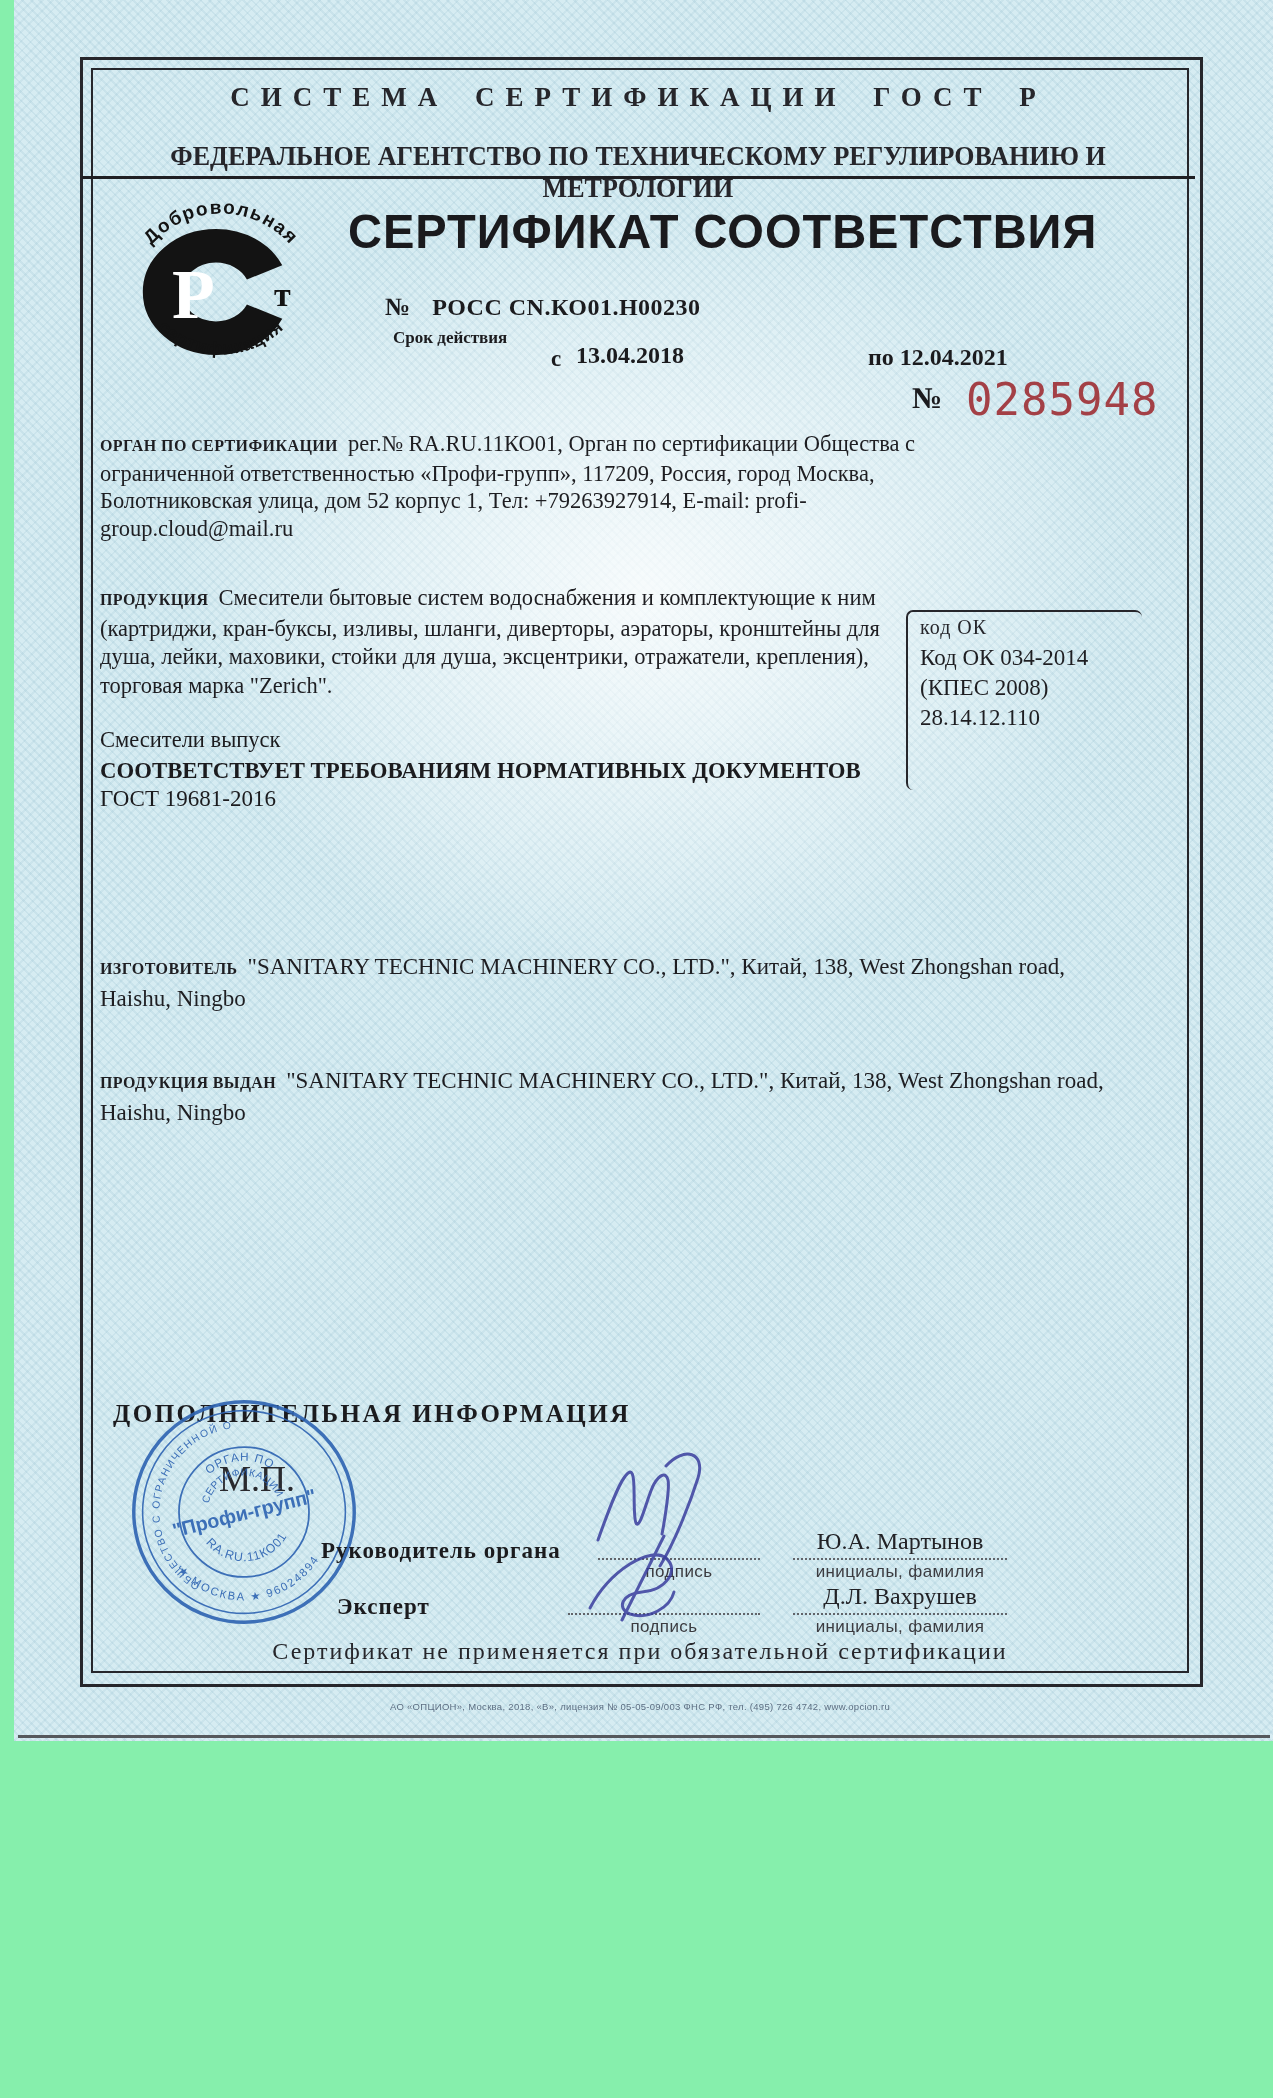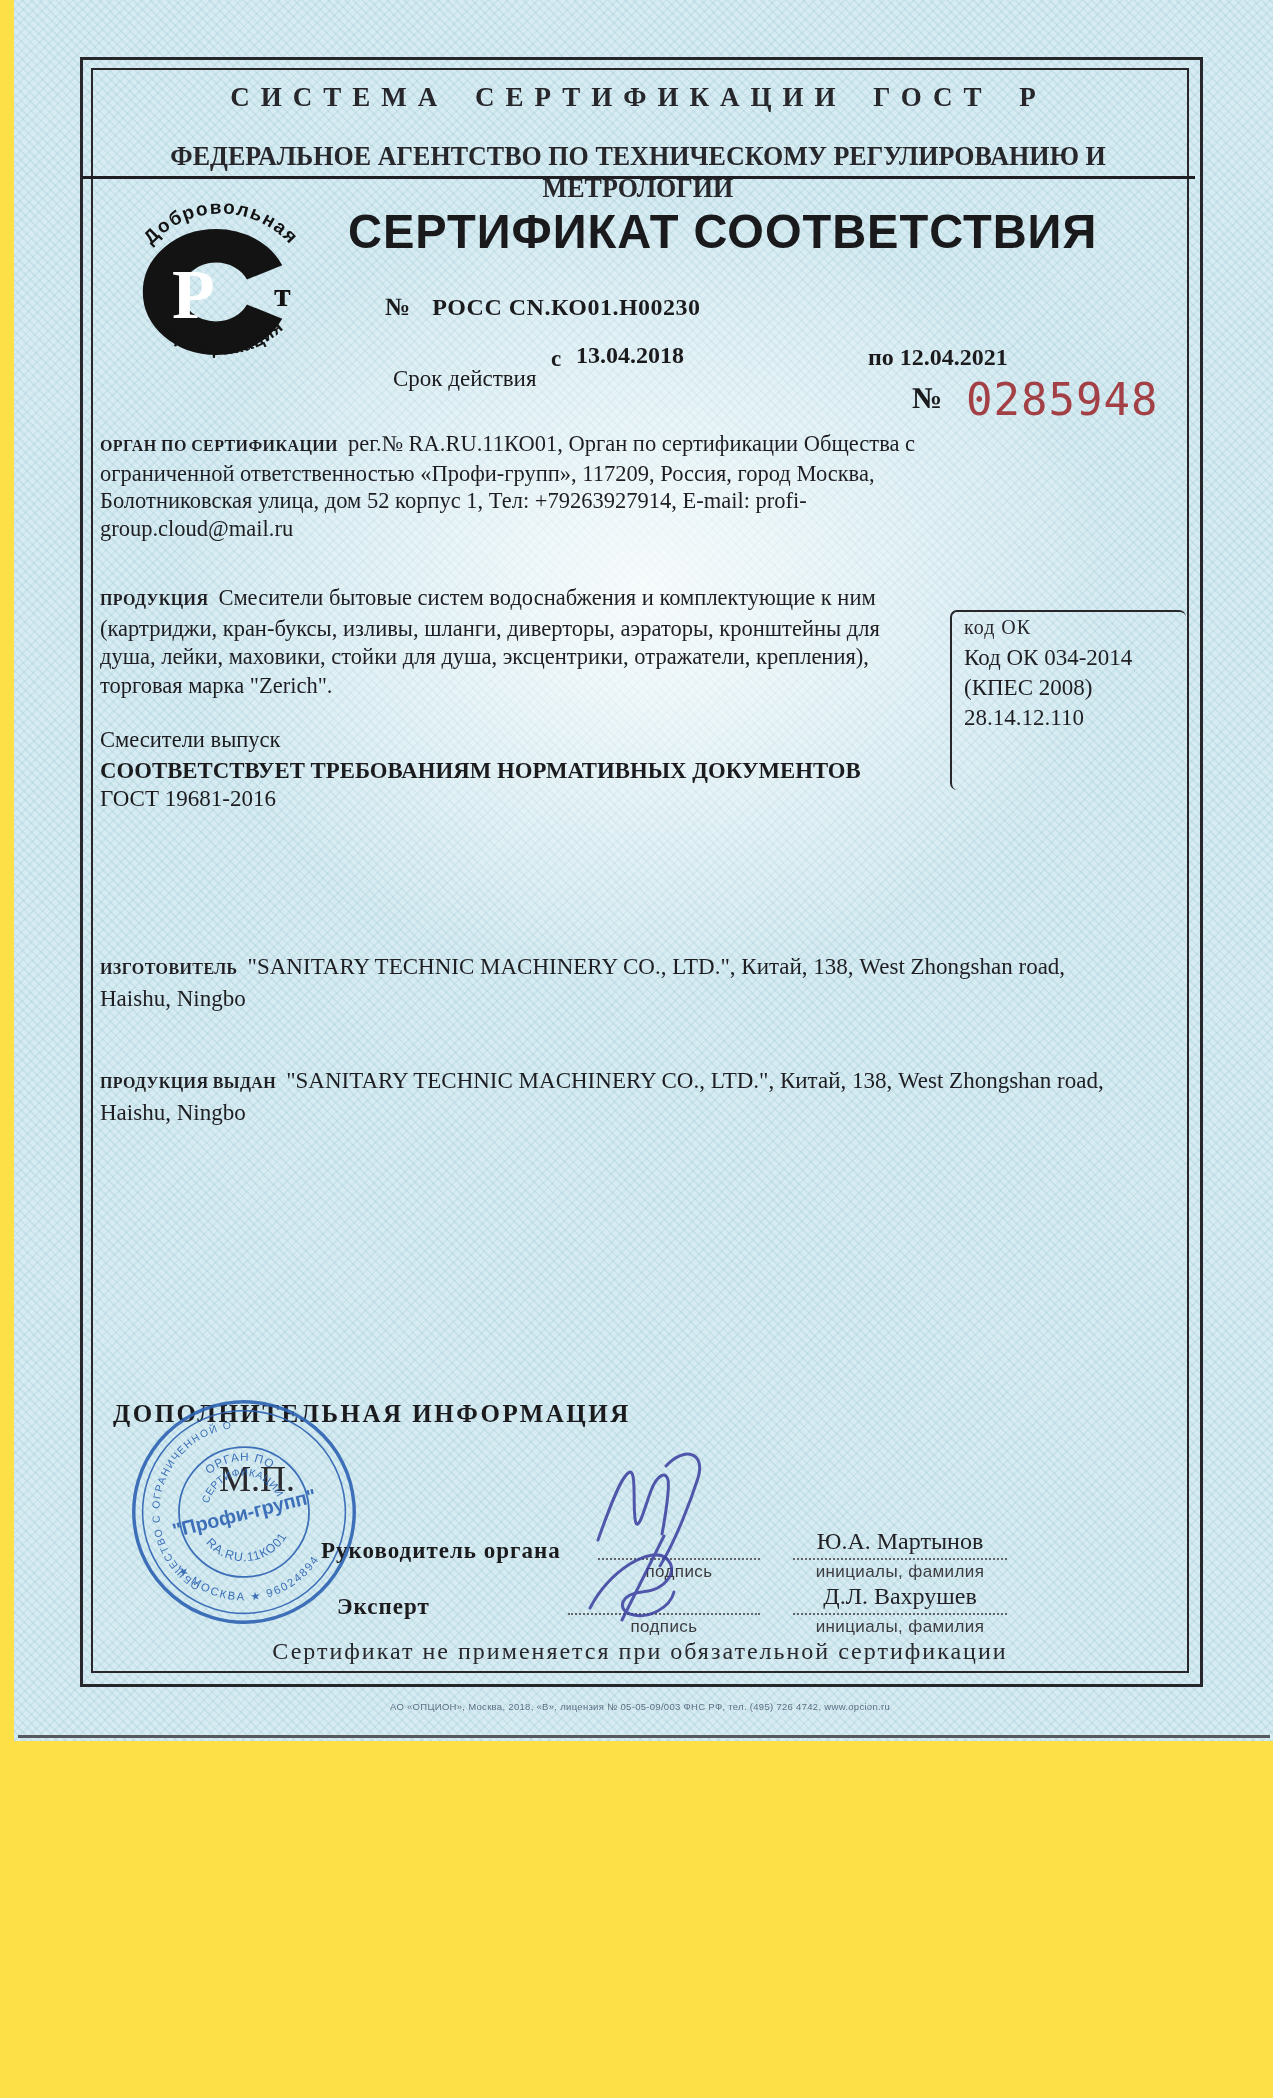--- a/index.html
+++ b/index.html
@@ -1,16 +1,16 @@
 <!DOCTYPE html>
 <html><head>
 <meta charset="utf-8">
 <style>
   html,body{margin:0;padding:0;background:#ffffff;}
-  #screen{position:relative;width:1273px;height:2098px;background:#fde047;overflow:hidden;
+  #screen{position:relative;width:1273px;height:2098px;background:#86efac;overflow:hidden;
           font-family:"Liberation Serif",serif;color:#1b1b1e;}
   
   .paper{position:absolute;left:14px;top:0;width:1259px;height:1741px;
     background-color:#d6ecf2;
     background-image:
       radial-gradient(ellipse 62% 38% at 50% 34%, rgba(255,255,255,.82) 0%, rgba(255,255,255,0) 60%),
       repeating-linear-gradient(45deg, rgba(112,164,186,.13) 0 2px, rgba(255,255,255,0) 2px 6px),
       repeating-linear-gradient(-45deg, rgba(112,164,186,.11) 0 2px, rgba(255,255,255,0) 2px 7px);
   }
   .paper-edge{position:absolute;left:18px;top:1735px;width:1252px;height:3px;background:#55585c;}
@@ -22,21 +22,21 @@
   .sys-title{position:absolute;left:80px;top:82px;width:1117px;text-align:center;
     font-weight:700;font-size:27px;letter-spacing:11px;word-spacing:9px;color:#26262b;}
   .agency{position:absolute;left:58px;top:140px;width:1160px;text-align:center;
     font-weight:700;font-size:28px;letter-spacing:0;transform:scaleX(.93);transform-origin:50% 50%;color:#26262b;}
   .main-title{position:absolute;left:348px;top:204px;width:830px;
     font-family:"Liberation Sans",sans-serif;font-weight:700;font-size:48px;letter-spacing:1px;
     transform:scaleX(.98);transform-origin:0 0;color:#1a1a1d;white-space:nowrap;}
   
   .reg-row{position:absolute;left:385px;top:293px;font-weight:700;font-size:25px;white-space:nowrap;}
   .reg-number{margin-left:22px;font-size:24px;letter-spacing:.5px;}
-  .validity-label{position:absolute;left:393px;top:366px;font-weight:400;font-size:23px;}
+  .validity-label{position:absolute;left:393px;top:328px;font-weight:700;font-size:17px;}
   .validity-from-word{position:absolute;left:551px;top:346px;font-weight:700;font-size:23px;}
   .validity-from{position:absolute;left:576px;top:342px;font-weight:700;font-size:24px;}
   .validity-to{position:absolute;left:868px;top:344px;font-weight:700;font-size:24px;white-space:nowrap;}
   .blank-no{position:absolute;left:912px;top:381px;font-weight:700;font-size:30px;}
   .blank-number{position:absolute;left:966px;top:374px;font-family:"DejaVu Sans Mono",monospace;
     font-size:44px;letter-spacing:1px;color:#a34046;}
   
   .para{position:absolute;margin:0;font-size:22.5px;line-height:28px;color:#1e1e22;}
   .para b{font-size:16px;letter-spacing:.4px;margin-right:10px;}
   .para-org{left:100px;top:430px;width:840px;line-height:27.5px;}
@@ -44,21 +44,21 @@
   .serial-line{position:absolute;left:100px;top:727px;font-size:22.5px;}
   .conforms-h{position:absolute;left:100px;top:757px;font-weight:700;font-size:23.5px;
     transform:scaleX(.97);transform-origin:0 0;white-space:nowrap;}
   .conforms-v{position:absolute;left:100px;top:786px;font-size:23px;}
   .para-manu{left:100px;top:952px;width:1000px;font-size:23px;line-height:30px;}
   .para-issued{left:100px;top:1066px;width:1015px;font-size:23px;line-height:30px;}
   .para-basis{left:100px;top:1180px;width:945px;font-size:23px;line-height:31.5px;}
   .para-basis b{letter-spacing:1px;}
   .add-h{position:absolute;left:113px;top:1400px;font-weight:700;font-size:25px;letter-spacing:2.5px;}
   
-  .code-box{position:absolute;left:950px;border-top:2px solid #26262b;border-left:2px solid #26262b;
+  .code-box{position:absolute;left:906px;border-top:2px solid #26262b;border-left:2px solid #26262b;
     width:236px;box-sizing:border-box;padding:4px 0 8px 12px;border-radius:7px;}
   .code-box.ok{top:610px;height:180px;}
   .code-box.tn{top:790px;height:116px;}
   .code-label{font-size:20px;letter-spacing:1px;color:#26262b;}
   .code-val{font-size:23px;line-height:30px;margin-top:4px;color:#1e1e22;}
   
   .stamp{position:absolute;left:118px;top:1388px;width:252px;height:248px;transform:rotate(-5deg);opacity:.9;z-index:5;}
   .mp-label{position:absolute;left:175px;top:1458px;font-size:36px;color:#2a2a2e;z-index:4;margin-left:44px;}
   .role{position:absolute;font-weight:700;font-size:23px;letter-spacing:1px;z-index:6;}
   .role-head{left:321px;top:1538px;}

